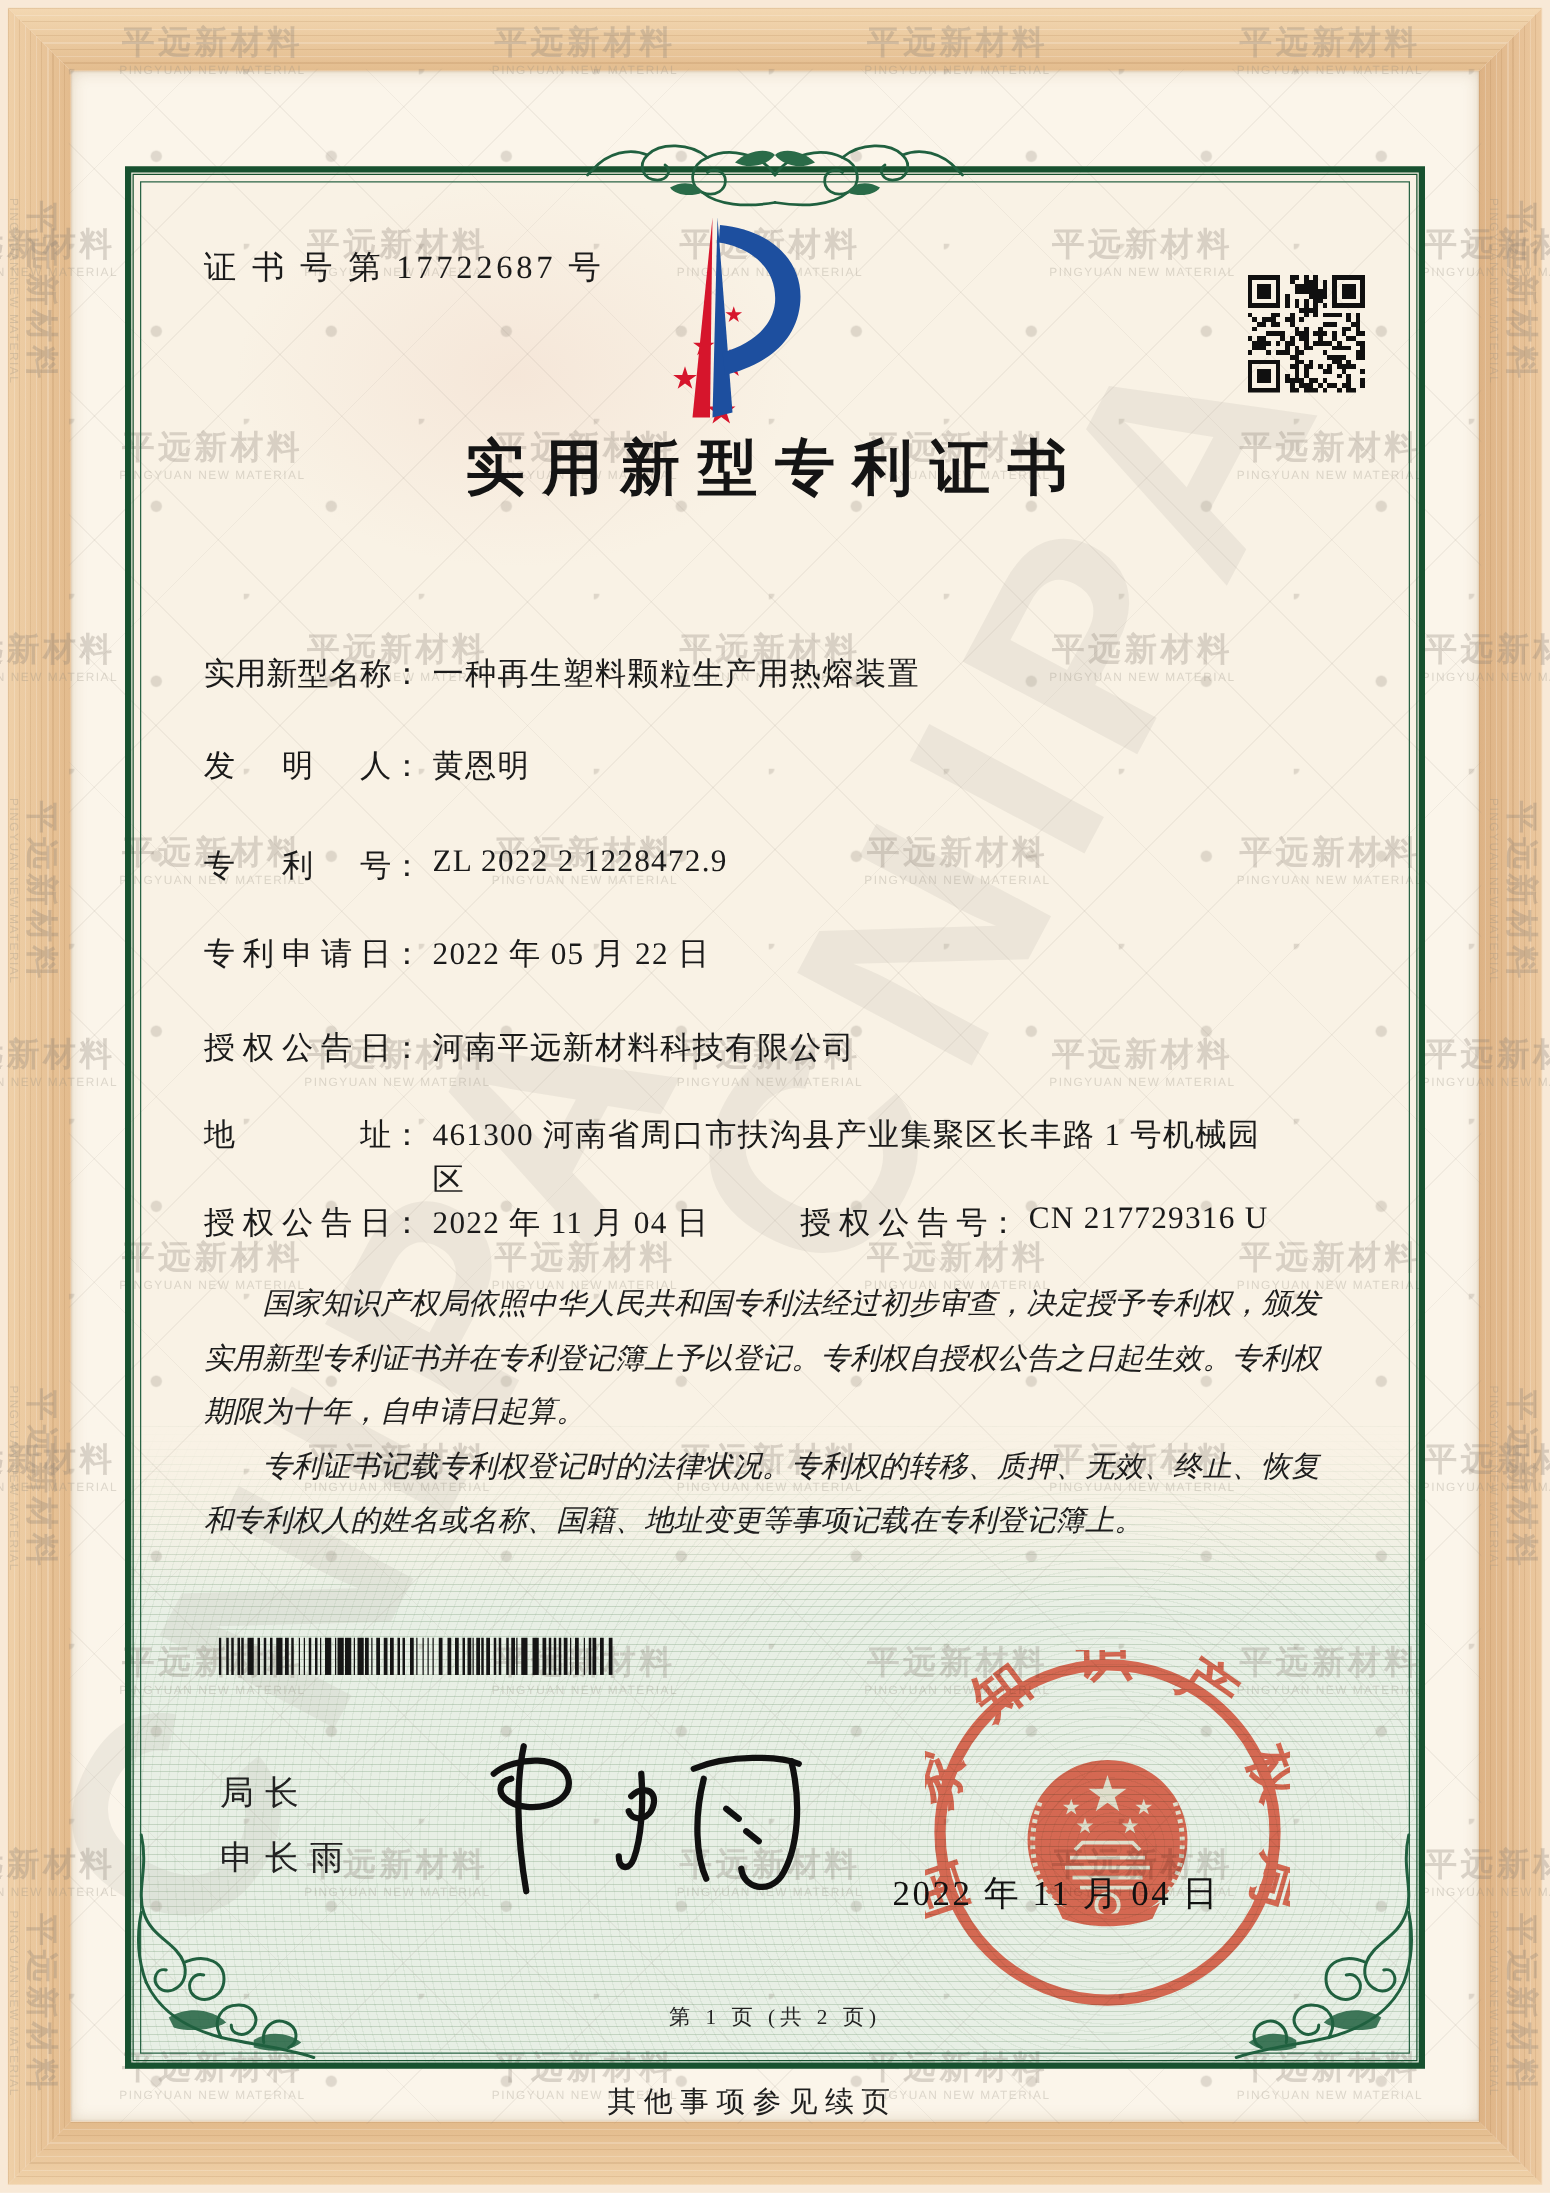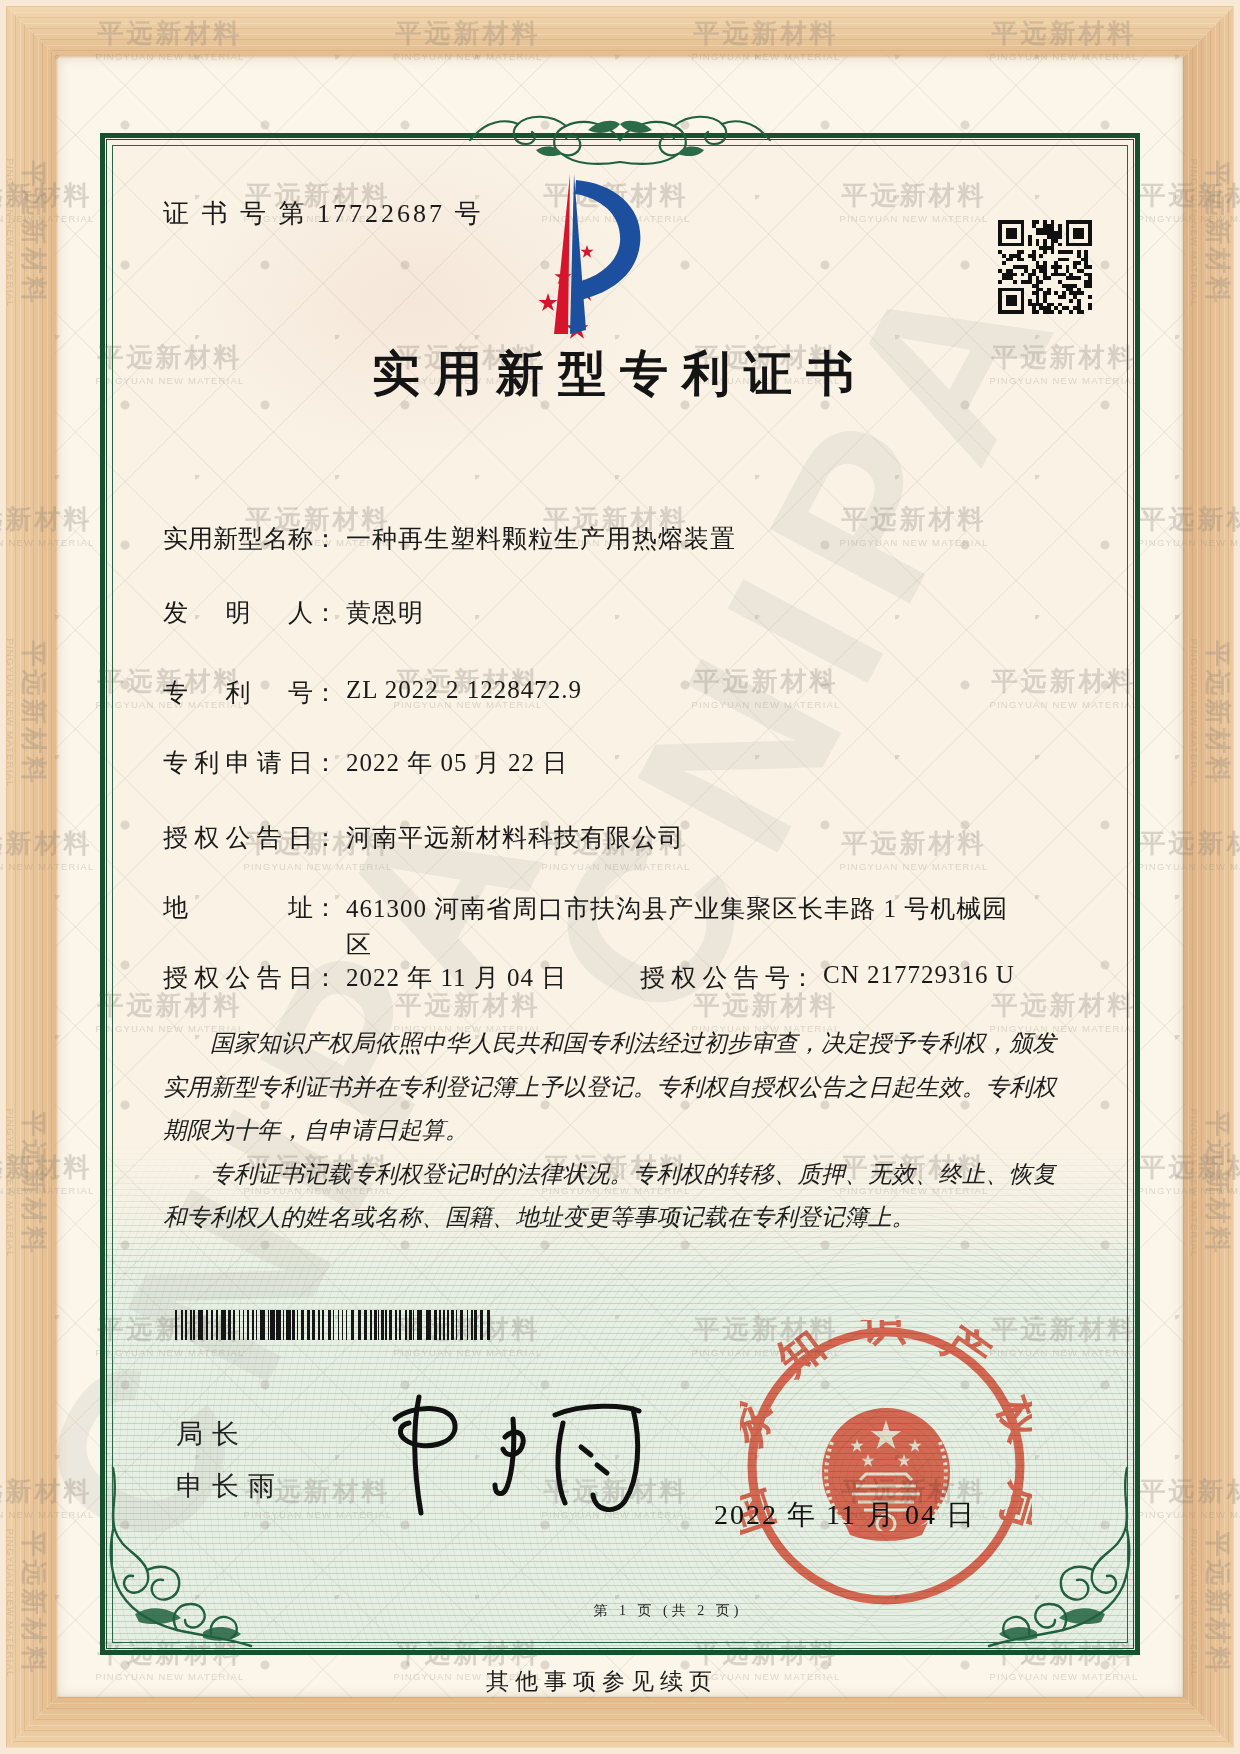--- a/index.html
+++ b/index.html
@@ -81,21 +81,21 @@
   .body-text{left:58px;top:884px;width:916px;font-size:23.5px;line-height:43.5px;color:#1d1d1d;}
   .body-text p{margin:0;text-indent:2em;font-style:italic;}
 
   .barcode{left:70px;top:1172px;width:322px;height:30px;}
   .signer{left:71px;font-family:"Liberation Sans","DejaVu Sans",sans-serif;
           font-size:27px;letter-spacing:9px;color:#222;}
   .signature{left:262px;top:1247px;width:300px;height:150px;overflow:visible;}
   .seal{left:635px;top:1182px;width:292px;height:292px;mix-blend-mode:multiply;}
   .seal-date{left:590px;top:1358px;width:300px;text-align:center;font-size:28px;
              letter-spacing:2px;color:#111;}
-  .page-info{left:0;width:1030px;top:1464px;text-align:center;font-size:14px;letter-spacing:4px;color:#222;margin-left:48px;}
+  .page-info{left:0;width:1030px;top:1464px;text-align:center;font-size:17px;letter-spacing:4px;color:#222;}
 
   .continuation{position:absolute;left:0;top:1666px;width:1204px;text-align:center;
                 font-size:23px;letter-spacing:6px;color:#1d1d1d;}
 
   .ornament-top{left:365px;top:-26px;width:300px;height:56px;overflow:visible;}
   .flourish{width:150px;height:185px;overflow:visible;}
   .flourish-left{left:2px;top:1328px;}
   .flourish-right{left:878px;top:1328px;transform:scaleX(-1);}
 </style>
 </head>

